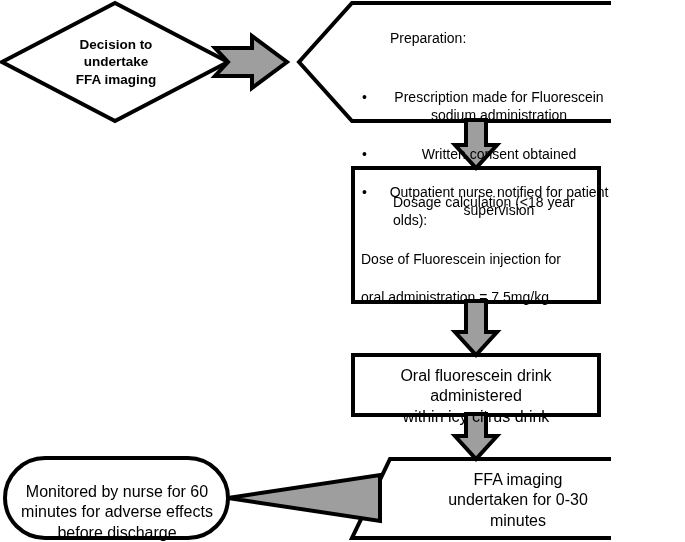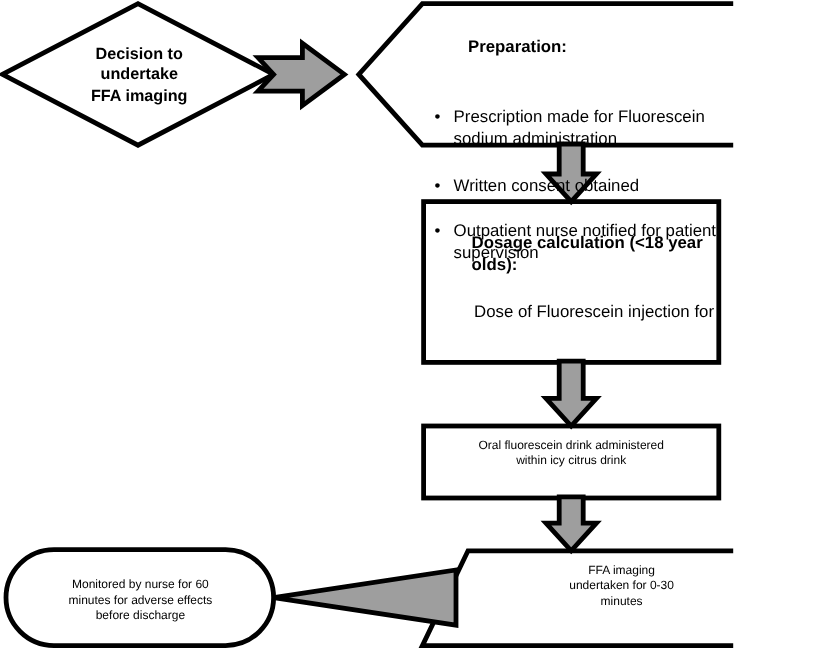--- a/index.html
+++ b/index.html
@@ -33,43 +33,43 @@
     white-space: pre-line;
   }
   .label.left {
     text-align: left;
   }
   .decision-label {
     font-weight: bold;
     font-size: 13.5px;
   }
   .block-label {
-    font-size: 10px;
+    font-size: 16px;
   }
   .heading {
-    font-weight: bold;
+    font-weight: normal;
     font-size: 14px;
     display: block;
     padding-left: 32px;
   }
   .bodyline {
     display: block;
     font-size: 14px;
-    text-align: right;
   }
   ul.bullets {
     margin: 0;
     padding: 0;
     list-style: none;
   }
   ul.bullets > li {
     position: relative;
     padding-left: 20px;
     font-size: 14px;
     line-height: 1.28;
+    text-align: center;
   }
   ul.bullets > li::before {
     content: "\2022";
     position: absolute;
     left: 4px;
     top: 0;
   }
 </style>
 </head>
 <body>
@@ -110,20 +110,21 @@
     <ul class="bullets">
       <li>Prescription made for Fluorescein sodium administration</li>
       <li>Written consent obtained</li>
       <li>Outpatient nurse notified for patient supervision</li>
     </ul>
   </div>
 
   <div class="label left" style="left:361px; top:174px; width:234px;">
     <span class="heading">Dosage calculation (&lt;18 year olds):</span>
     <span class="bodyline">Dose of Fluorescein injection for</span>
+    <span class="bodyline">oral administration = 7.5mg/kg.</span>
     <ul class="bullets">
     </ul>
   </div>
 
   <div class="label block-label" style="left:359px; top:366px; width:234px;">Oral fluorescein drink administered
 within icy citrus drink</div>
 
   <div class="label block-label" style="left:405px; top:470px; width:226px;">FFA imaging
 undertaken for 0-30
 minutes</div>

